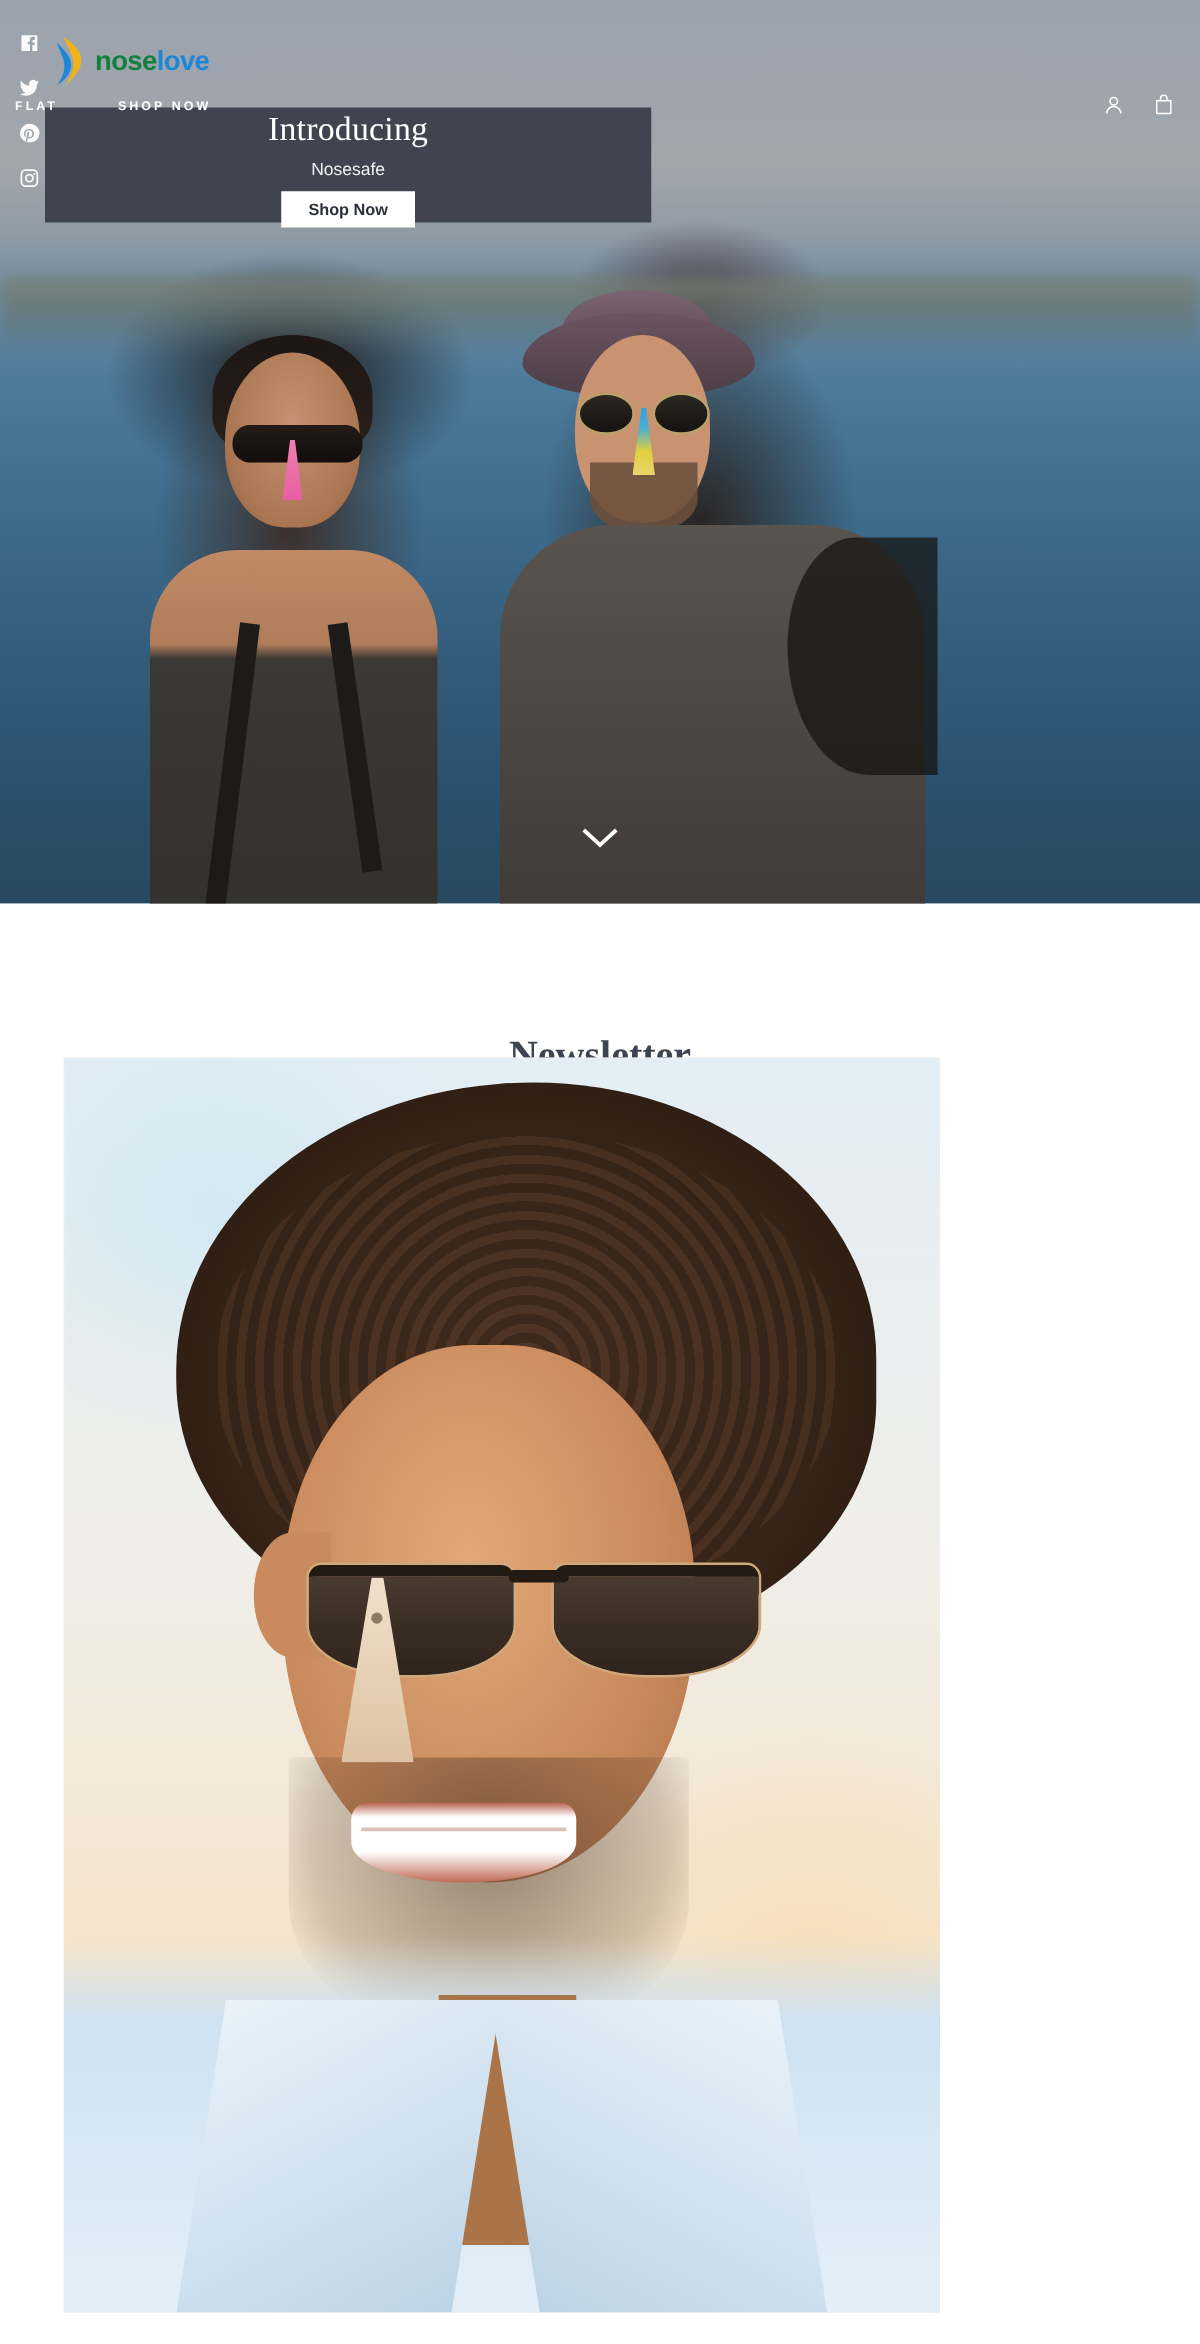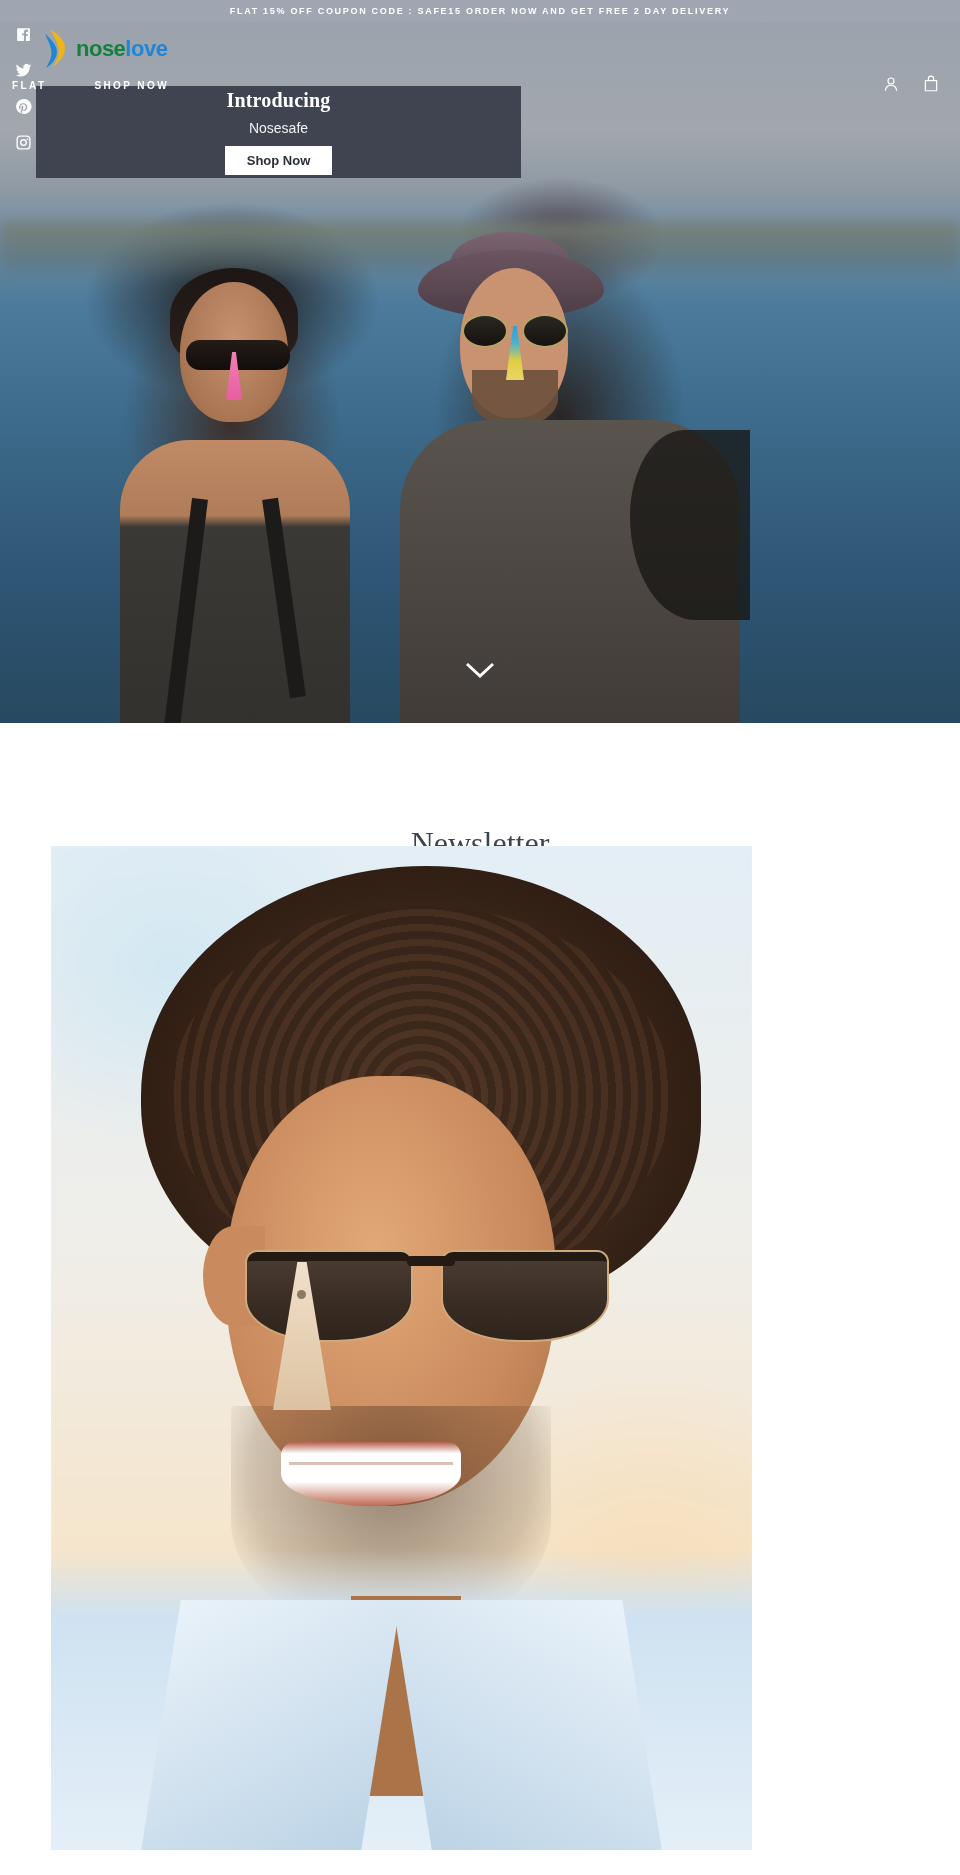--- a/index.html
+++ b/index.html
@@ -127,22 +127,22 @@
   .hdr-icons a { display:block; }
   .hdr-icons svg { width:18px; height:18px; stroke:#ffffff; fill:none; stroke-width:1.6; display:block; }
 
   
   .hero-card {
     position:absolute; left:36px; top:86px; width:485px; height:92px;
     background:#3f4450; z-index:20;
     display:flex; flex-direction:column; align-items:center;
   }
   .hero-title {
-    font-family:"Liberation Serif", serif; font-weight:700;
-    font-size:20px; color:#ffffff; line-height:1; margin-top:4px; letter-spacing:.2px;
+    font-family:"Liberation Serif", serif; font-weight:400;
+    font-size:27px; color:#ffffff; line-height:1; margin-top:4px; letter-spacing:.2px;
   }
   .hero-sub { font-size:14px; color:#f0f1f3; margin-top:10px; }
   .hero-btn {
     margin-top:10px; background:#ffffff; color:#2b2f38;
     font-size:13px; font-weight:700; border:0; cursor:pointer;
     padding:8px 22px; line-height:1;
   }
 
   
   .scroll-chev {
@@ -150,21 +150,21 @@
     width:34px; height:26px; cursor:pointer;
   }
   .scroll-chev svg { width:34px; height:26px; stroke:#ffffff; fill:none; stroke-width:3; }
 
   
   .newsletter {
     position:absolute; left:0; top:723px; width:960px; height:290px;
     background:#ffffff; text-align:center;
   }
   .nl-title {
-    font-family:"Liberation Serif", serif; font-weight:400;
+    font-family:"Liberation Serif", serif; font-weight:700;
     font-size:32px; color:#3d4451; margin-top:103px; line-height:1.1;
   }
   .nl-desc {
     font-size:13.5px; color:#737c8b; line-height:1.4;
     width:420px; margin:12px auto 0;
   }
   .nl-form {
     margin-top:24px; display:flex; justify-content:center; align-items:stretch; gap:10px;
   }
   .nl-input {
@@ -290,23 +290,20 @@
       <div class="fig-m-beard"></div>
       <div class="fig-m-glass">
         <i class="l"></i>
           <i class="r"></i>
       </div>
       <div class="fig-m-nose"></div>
       <div class="fig-m-body"></div>
       <div class="fig-m-shadow"></div>
     </div>
 
-    <div class="promo">
-      <span class="promo-text">FLAT 15% OFF COUPON CODE : SAFE15 ORDER NOW AND GET FREE 2 DAY DELIVERY</span>
-    </div>
 
     <div class="social-rail">
       <a href="#">
         <svg viewBox="0 0 24 24">
             <path d="M4 3h16a1 1 0 011 1v16a1 1 0 01-1 1h-4.6v-6.9h2.3l.35-2.7h-2.65v-1.7c0-.78.22-1.3 1.33-1.3h1.42V4.98c-.25-.03-1.09-.11-2.08-.11-2.06 0-3.47 1.26-3.47 3.57v1.99H10.3v2.7h2.3V21H4a1 1 0 01-1-1V4a1 1 0 011-1z"></path>
           </svg>
       </a>
       <a href="#">
         <svg viewBox="0 0 24 24">
             <path d="M23 4.9a9.1 9.1 0 01-2.6.72A4.5 4.5 0 0022.4 3.1a9 9 0 01-2.86 1.1A4.5 4.5 0 0011.8 8.3c0 .35.04.7.11 1.02A12.8 12.8 0 012.6 3.6a4.5 4.5 0 001.4 6 4.5 4.5 0 01-2.04-.57v.06a4.5 4.5 0 003.6 4.42 4.5 4.5 0 01-2.03.08 4.5 4.5 0 004.2 3.12A9 9 0 011 18.6a12.7 12.7 0 006.9 2.02c8.28 0 12.8-6.86 12.8-12.8l-.01-.58A9.1 9.1 0 0023 4.9z"></path>

